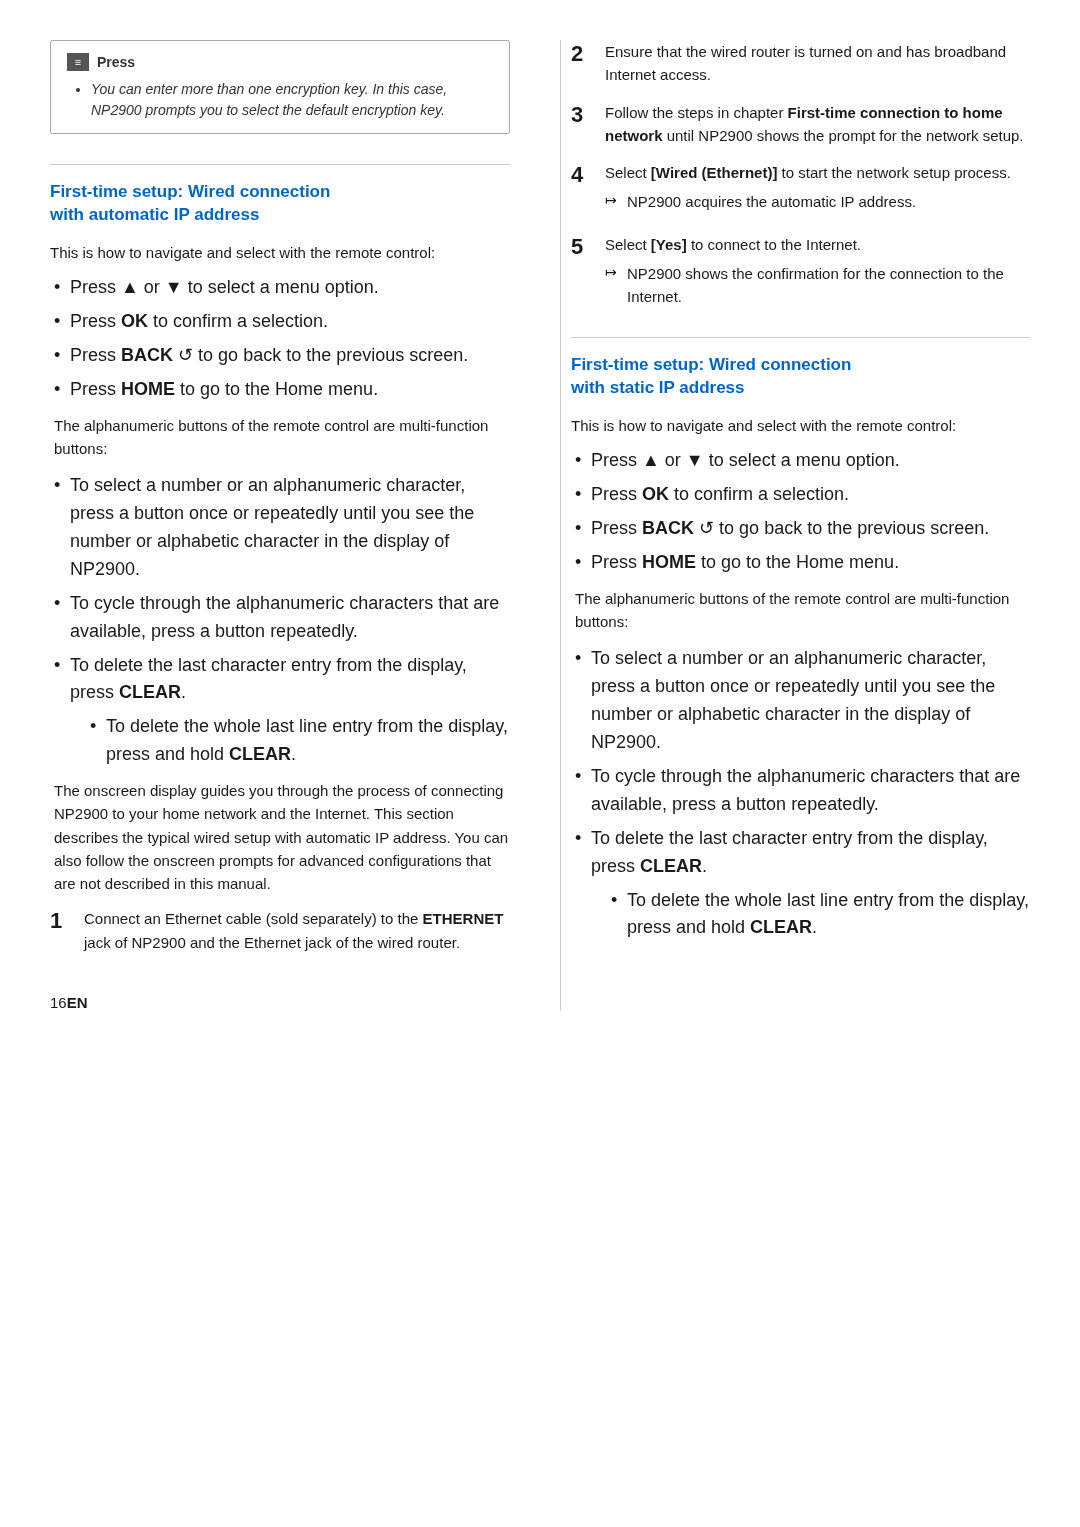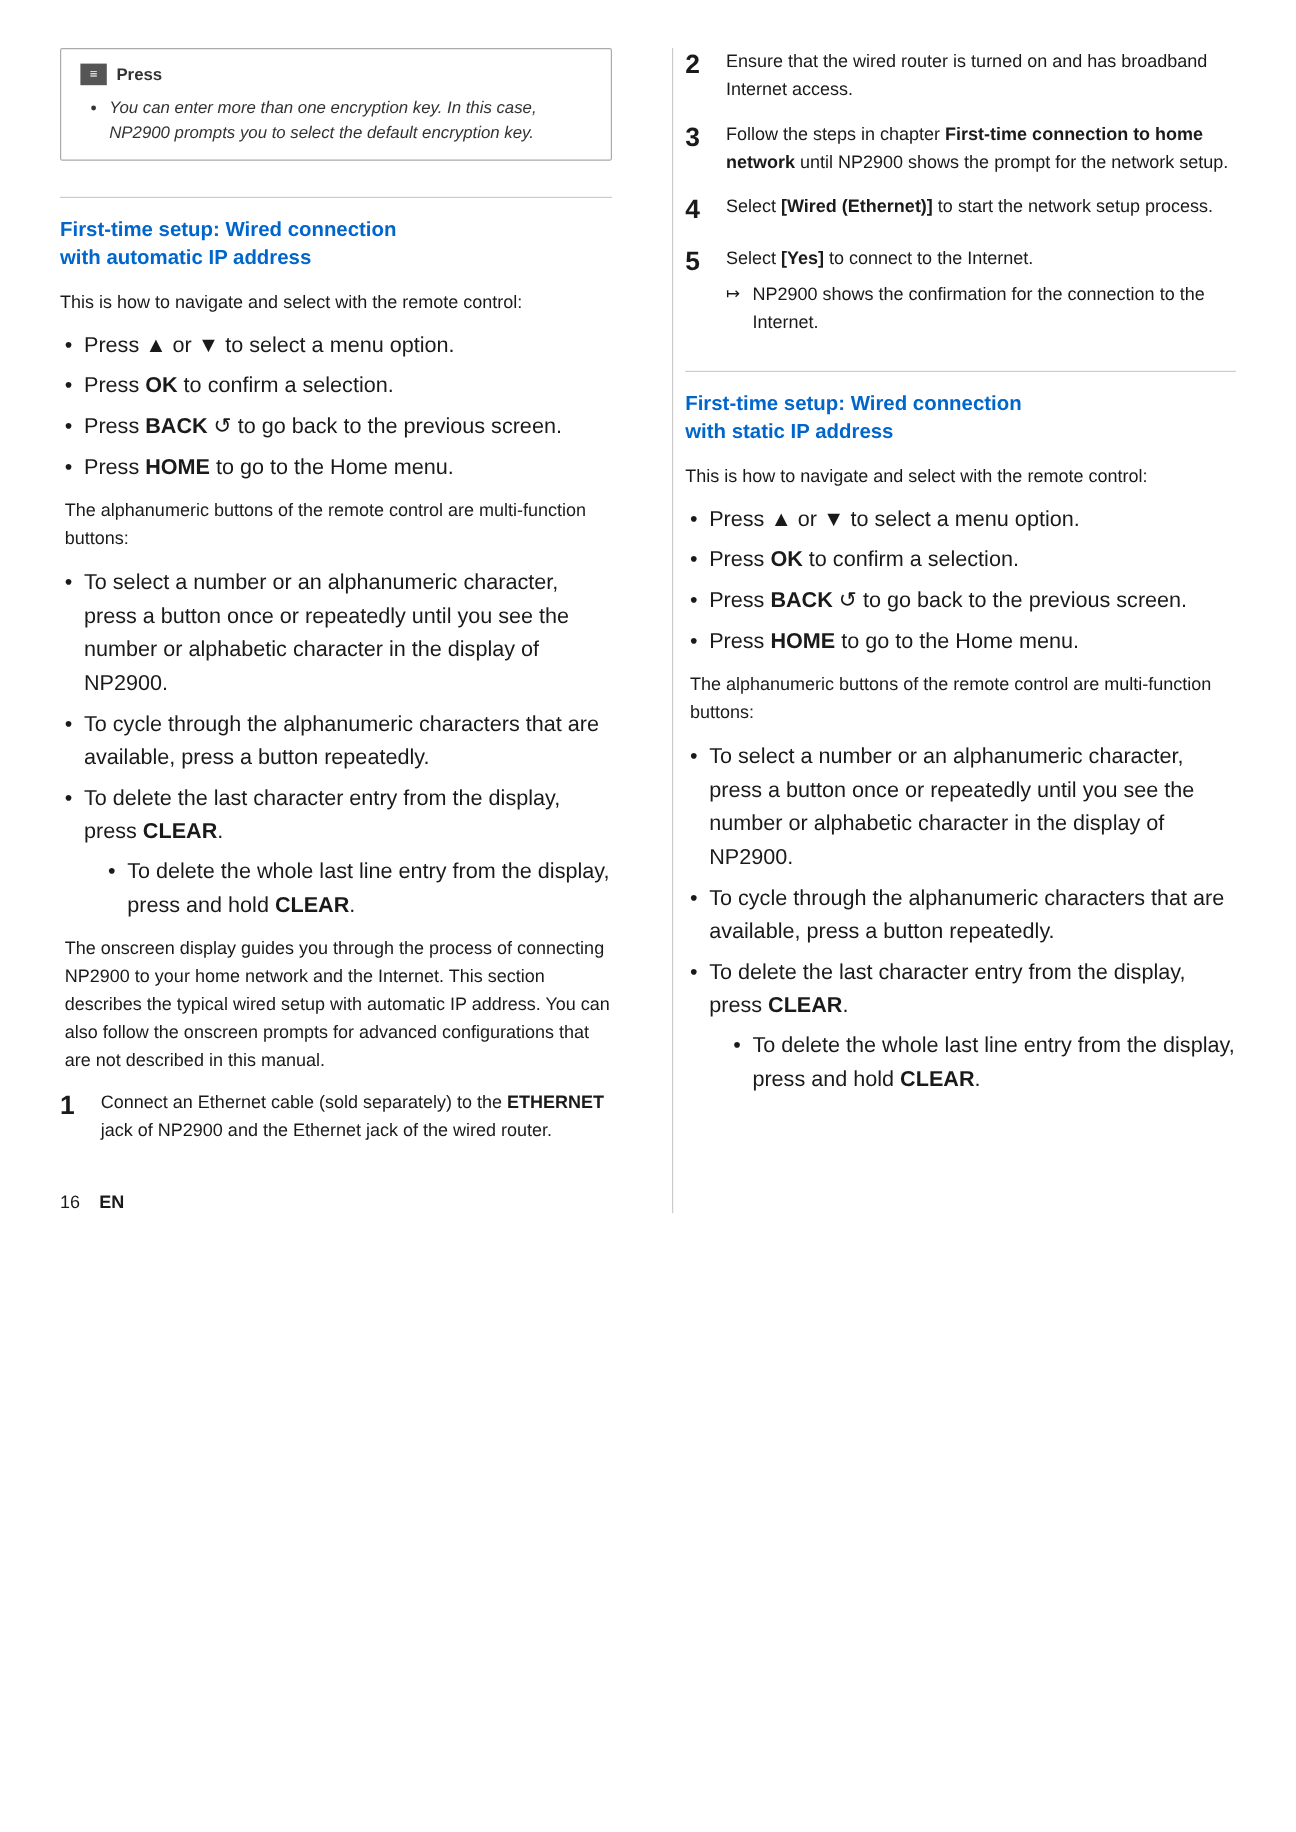--- a/index.html
+++ b/index.html
@@ -191,21 +191,20 @@
       left: 0;
       top: 0;
       font-size: 14px;
     }
 
     
     .page-footer {
       margin-top: 40px;
       font-size: 15px;
       display: flex;
-      gap: 16px;
       align-items: center;
     }
 
     .page-number {
       font-size: 15px;
       color: #1a1a1a;
     }
 
     .lang-label {
       font-weight: bold;
@@ -287,20 +286,21 @@
       <div class="step-content">
         Follow the steps in chapter <span class="bold">First-time connection to home network</span> until NP2900 shows the prompt for the network setup.
       </div>
     </div>
 
     <div class="step-container">
       <span class="step-number">4</span>
       <div class="step-content">
         Select <span class="bold">[Wired (Ethernet)]</span> to start the network setup process.
         <ul class="arrow-list">
+          <li>NP2900 acquires the automatic IP address.</li>
         </ul>
       </div>
     </div>
 
     <div class="step-container">
       <span class="step-number">5</span>
       <div class="step-content">
         Select <span class="bold">[Yes]</span> to connect to the Internet.
         <ul class="arrow-list">
           <li>NP2900 shows the confirmation for the connection to the Internet.</li>

